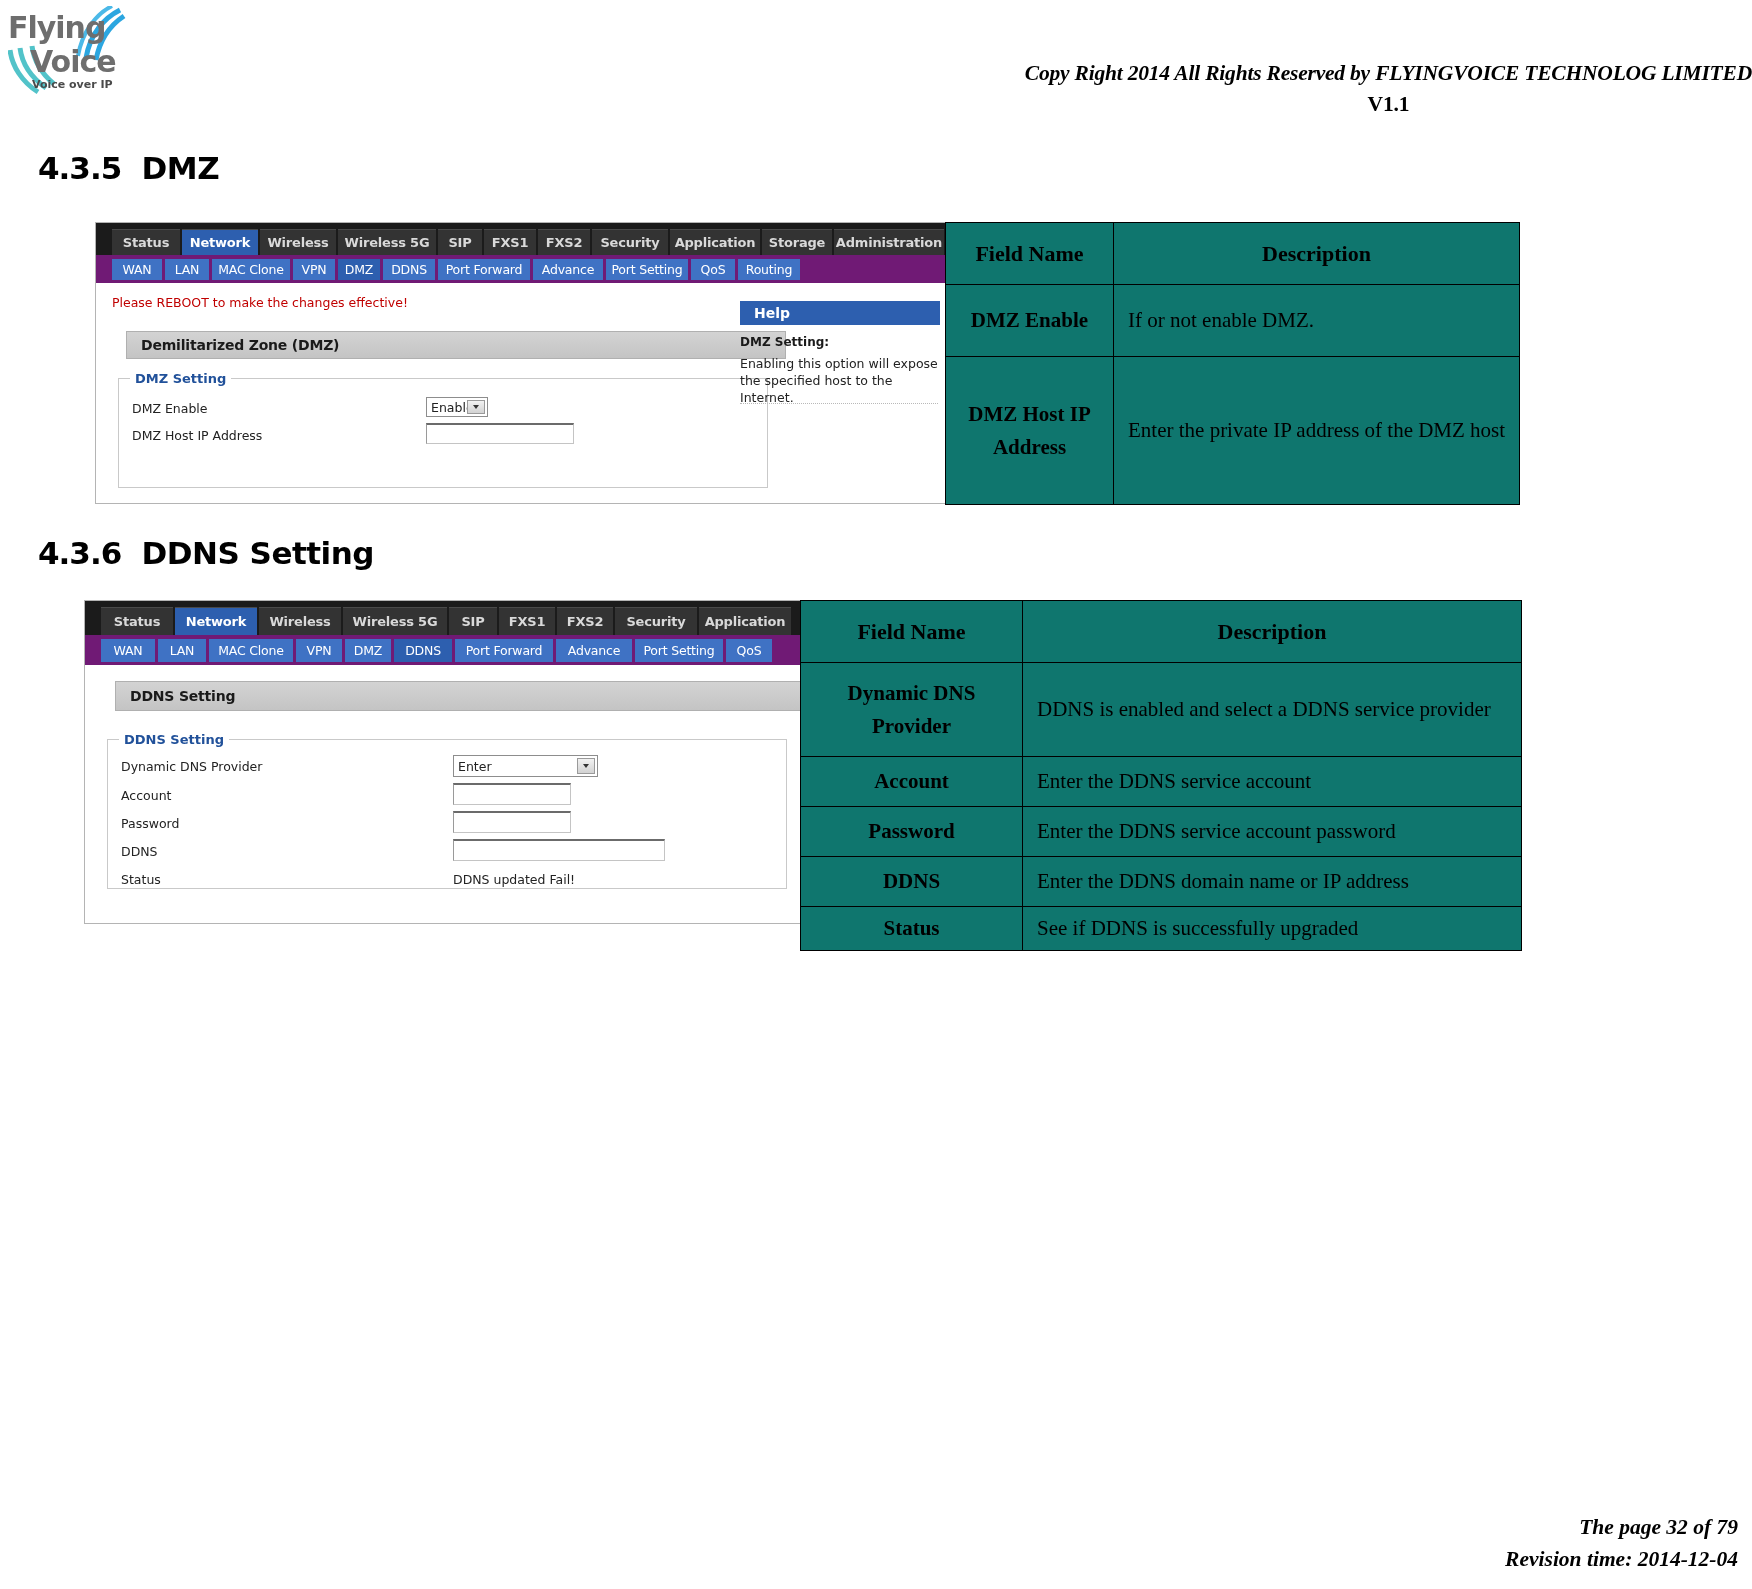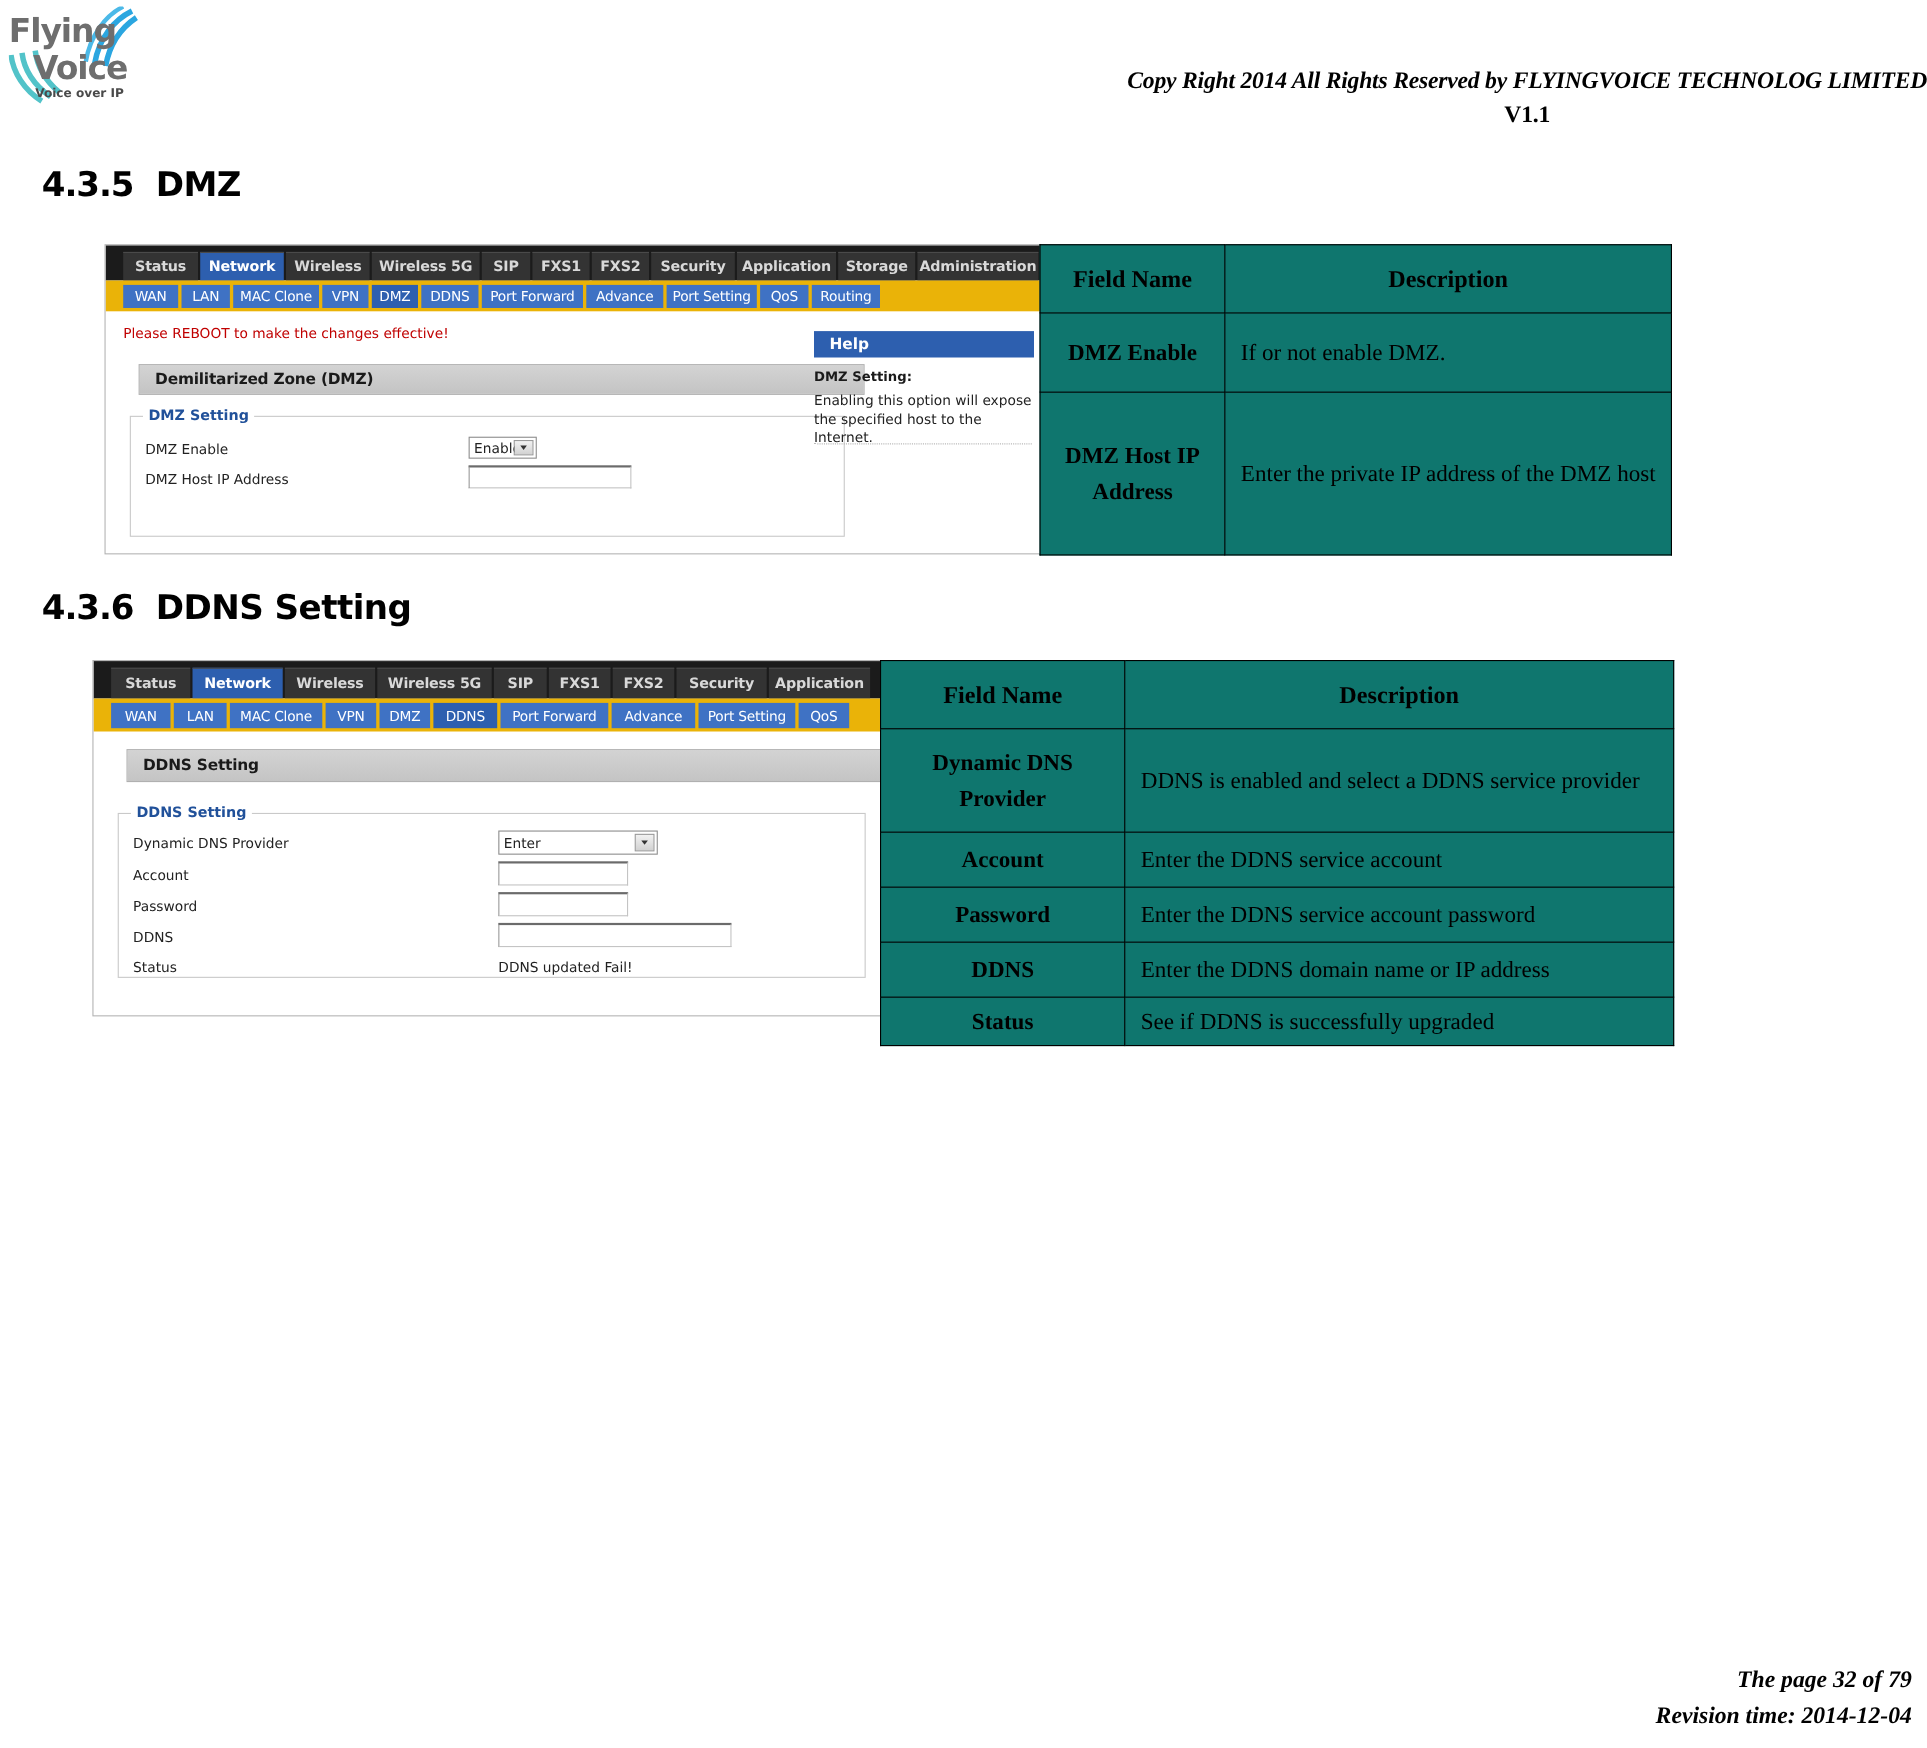--- a/index.html
+++ b/index.html
@@ -100,21 +100,21 @@
   .navtab.active {
     background: #2d5faf;
     color: #ffffff;
     margin-top: 41px;
   }
 
   
   .subbar {
     position: absolute;
     left: 0; right: 0;
-    background: #eab308;
+    background: #701a75;
     display: flex;
     align-items: center;
     box-sizing: border-box;
     padding-left: 16px;
   }
   .subtab {
     background: #3f72c4;
     color: #ffffff;
     font-size: 12.5px;
     text-align: center;

